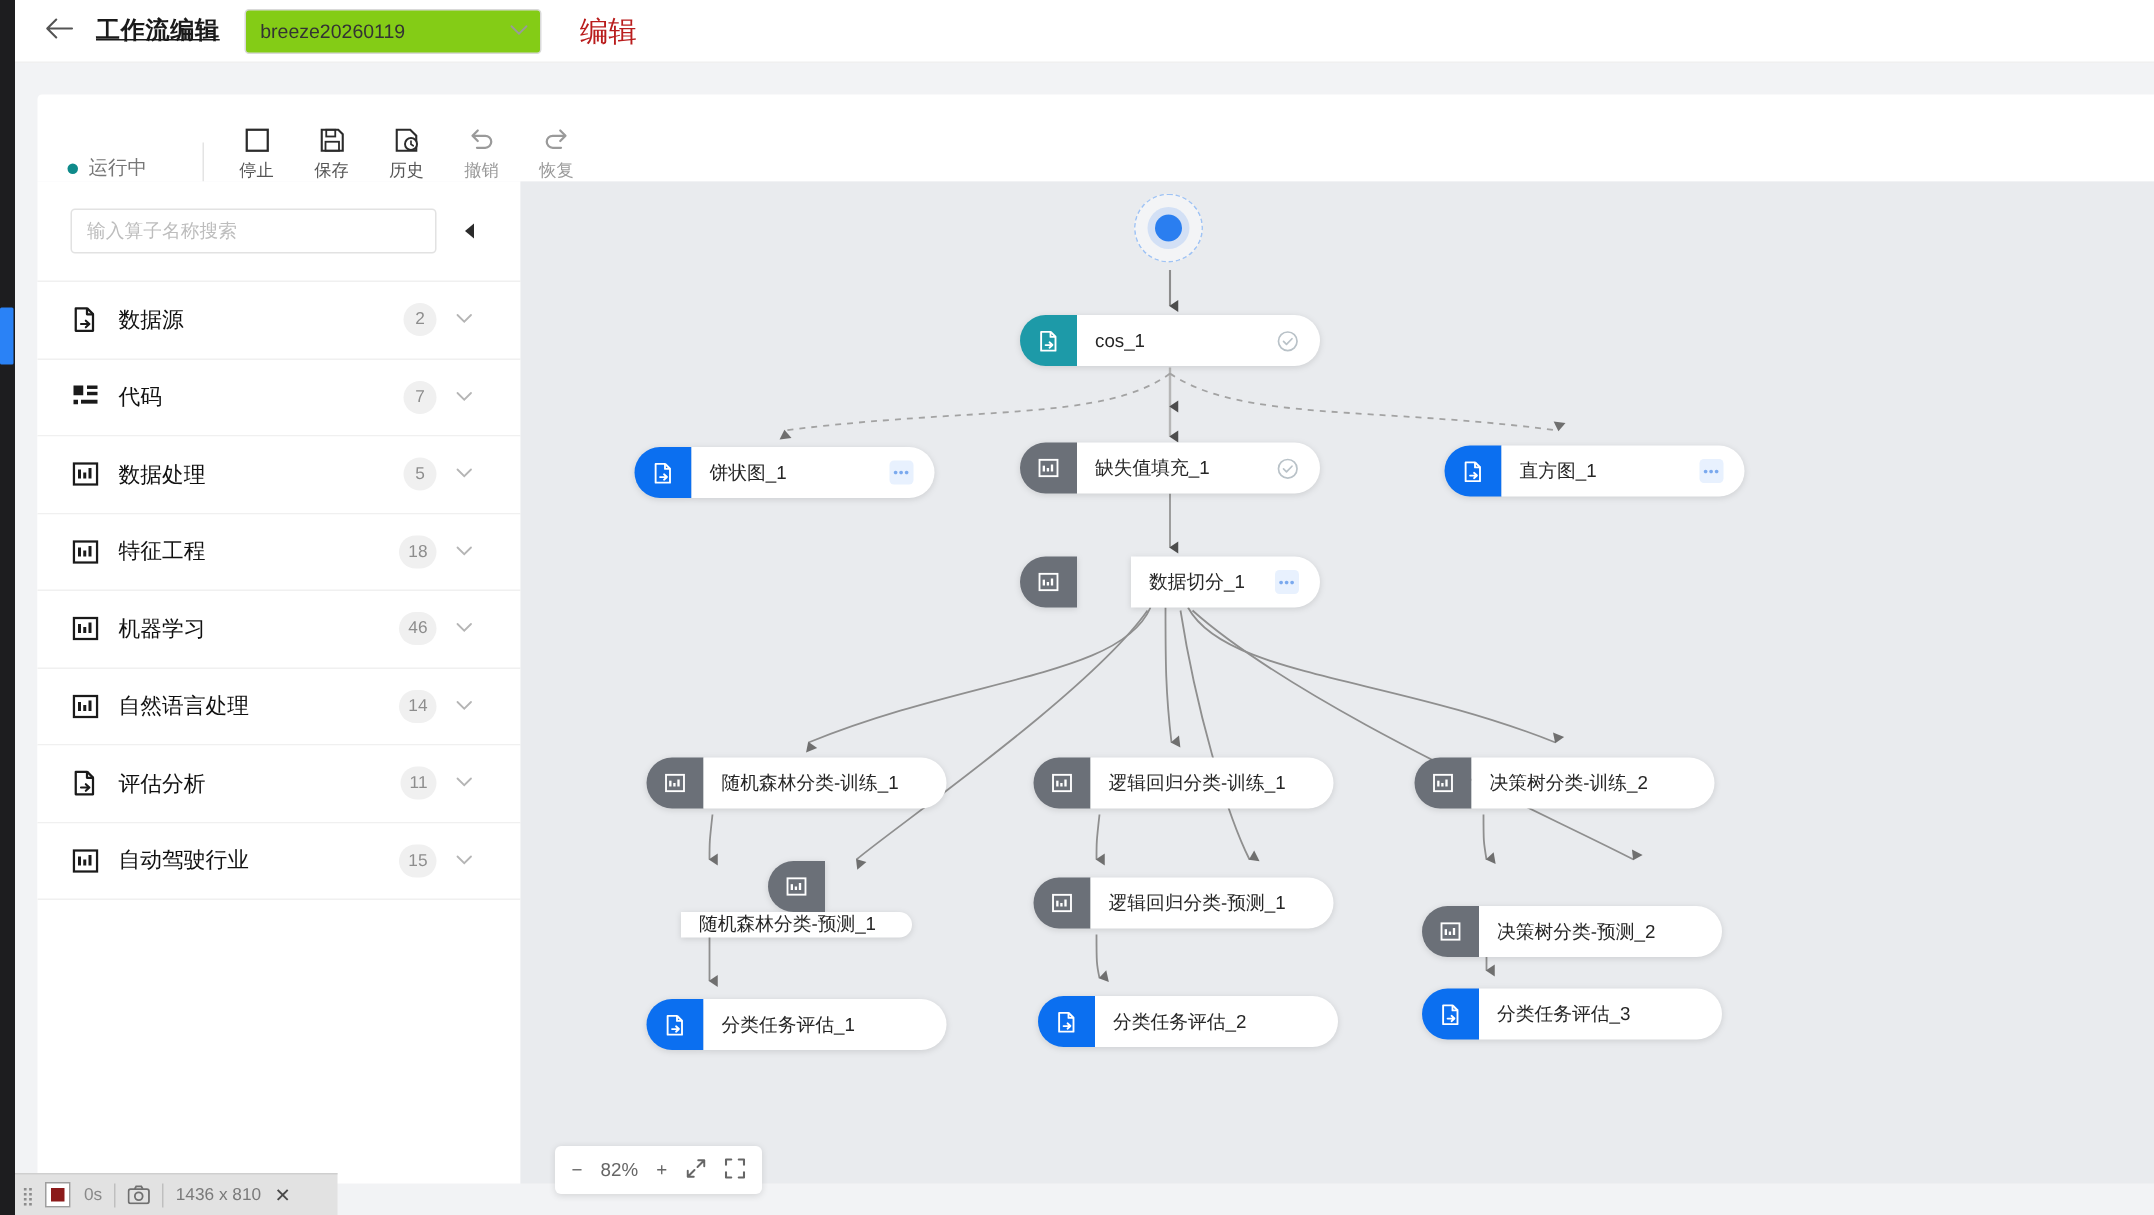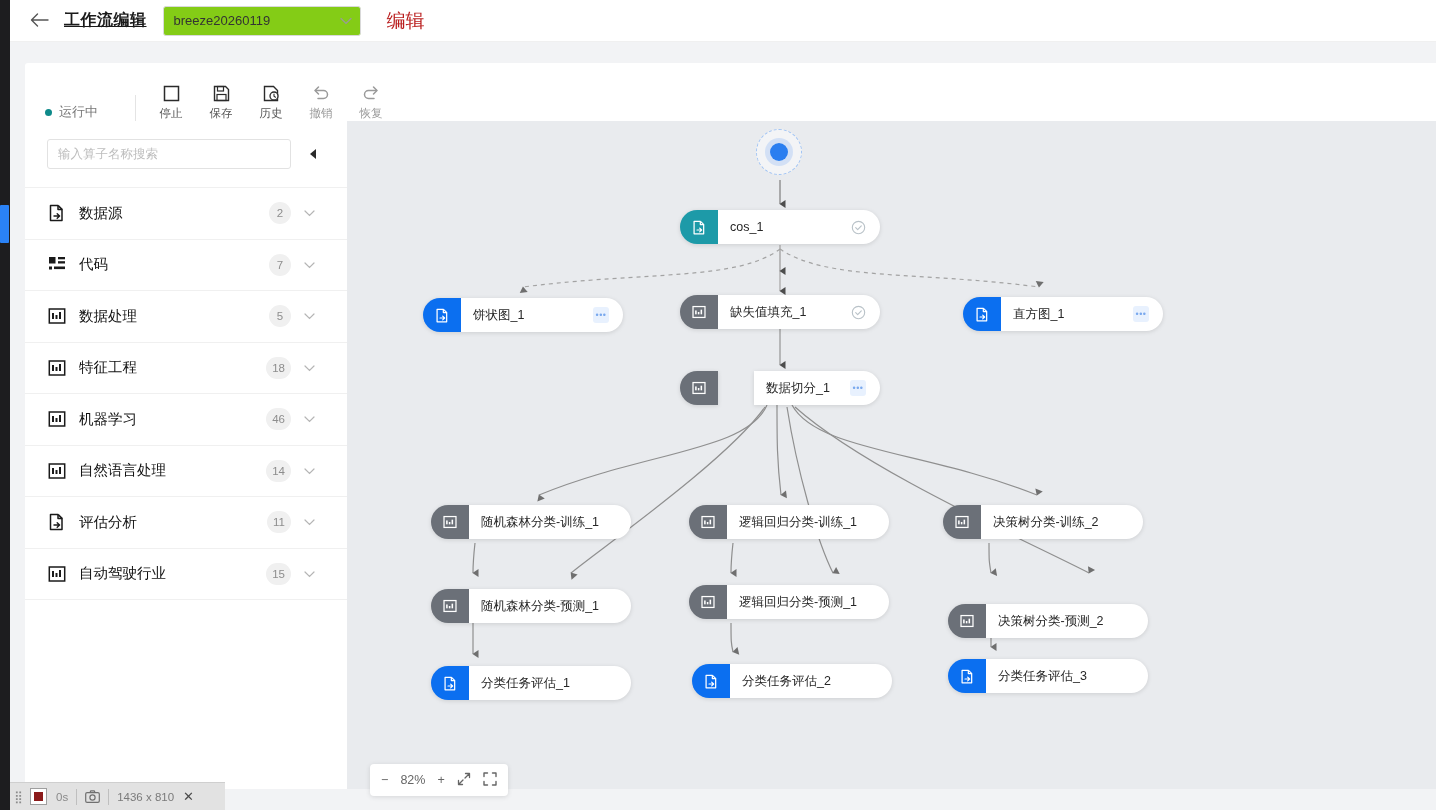--- a/index.html
+++ b/index.html
@@ -557,21 +557,21 @@
               <rect x="4" y="7" width="2" height="5" fill="#fff"></rect>
               <rect x="7.5" y="9" width="2" height="3" fill="#fff"></rect>
               <rect x="11" y="6" width="2" height="6" fill="#fff"></rect>
             </svg>
           </span>
           <span class="body">
             <span class="name">决策树分类-训练_2</span>
             <span class="tail"></span>
           </span>
         </div>
-        <div class="node" style="left: 84px; top: 468px; width: 200px;">
+        <div class="node" style="left: 84px; top: 453px; width: 200px; flex-direction: column;">
           <span class="ico" style="background:#6b7078">
             <svg width="14" height="14" viewBox="0 0 18 18">
               <rect x="1.3" y="2" width="15.4" height="14" stroke="#fff" stroke-width="1.6" fill="none"></rect>
               <rect x="4" y="7" width="2" height="5" fill="#fff"></rect>
               <rect x="7.5" y="9" width="2" height="3" fill="#fff"></rect>
               <rect x="11" y="6" width="2" height="6" fill="#fff"></rect>
             </svg>
           </span>
           <span class="body">
             <span class="name">随机森林分类-预测_1</span>

